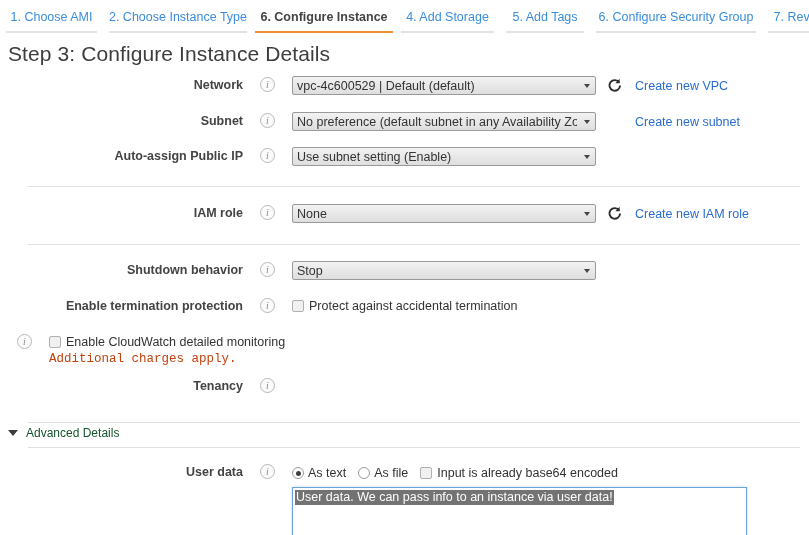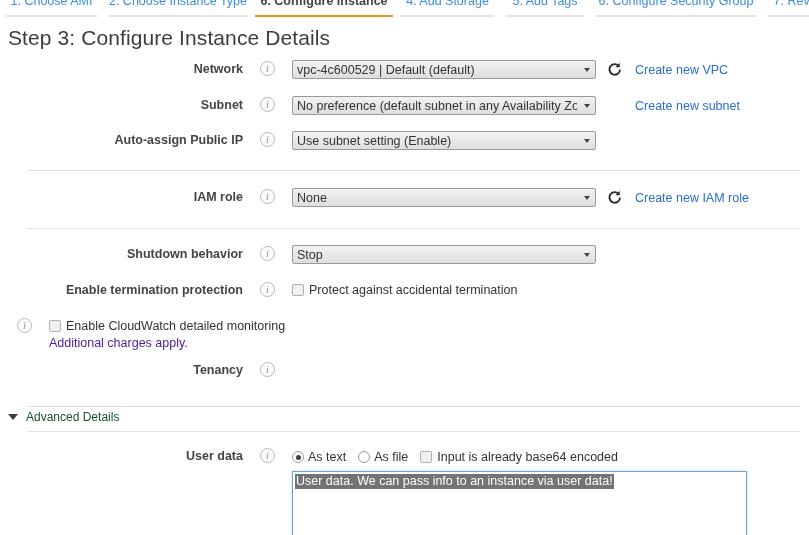--- a/index.html
+++ b/index.html
@@ -13,21 +13,21 @@
     font-family: "Liberation Sans", sans-serif;
     font-size: 13px;
     color: #333333;
     overflow: hidden;
   }
 
   
   .wizard-tabs {
     display: flex;
     align-items: flex-end;
-    height: 17px;
+    height: 33px;
     padding: 0;
     box-sizing: border-box;
   }
   .wizard-tab {
     position: relative;
     font-size: 12.5px;
     color: #3b8ddd;
     white-space: nowrap;
     padding: 0 0 9px 0;
     margin: 0;
@@ -169,23 +169,24 @@
     color: #2a6dd0;
     font-size: 12.5px;
     text-decoration: none;
     cursor: pointer;
     white-space: nowrap;
   }
   .link-create { margin-left: 13px; }
   .sub-link {
     display: block;
     margin-top: 3px;
-    color: #4c1d95;
-    font-size: 12.5px;
-    cursor: pointer;
+    color: #c2410c;
+    font-size: 12.5px;
+    cursor: pointer;
+    font-family: Liberation Mono, monospace;
   }
 
   
   .check-line {
     display: flex;
     align-items: center;
     font-size: 12.5px;
     color: #333333;
     padding-top: 2px;
   }

